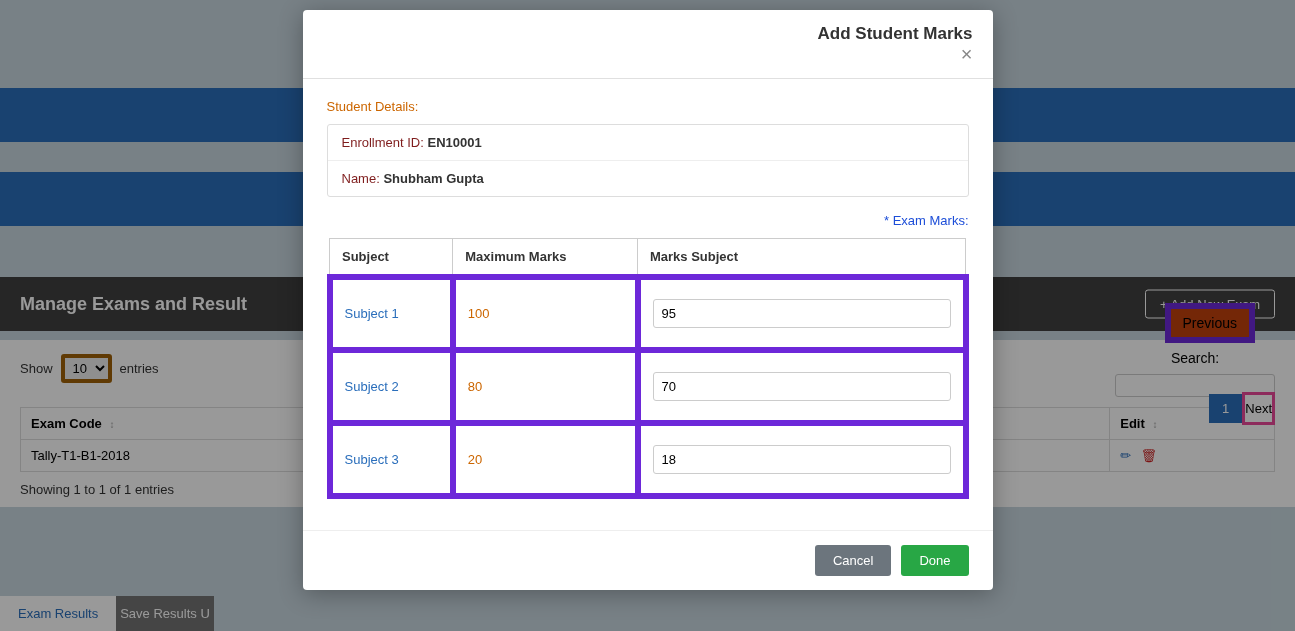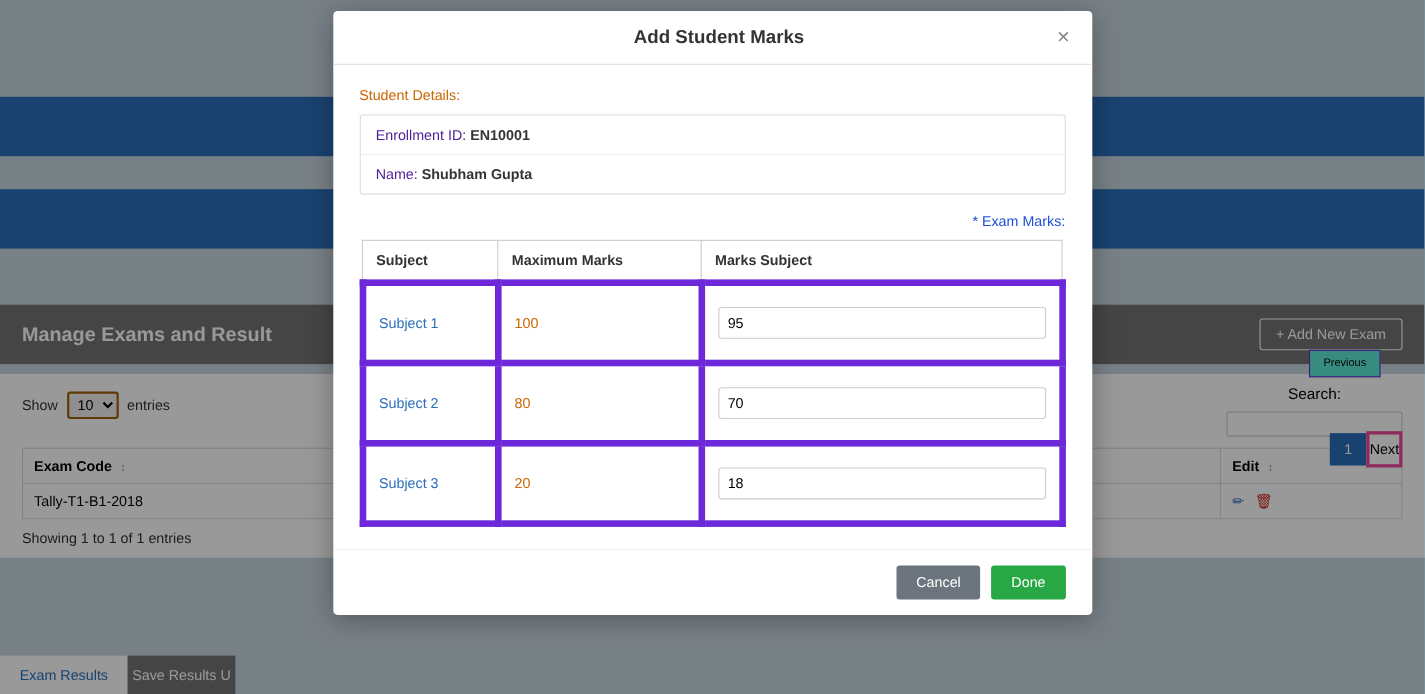--- a/index.html
+++ b/index.html
@@ -29,21 +29,21 @@
     }
 
     .bg-bar-top { top: 88px; }
     .bg-bar-second { top: 172px; }
 
     .bg-manage-content {
       position: absolute;
       top: 277px;
       left: 0; right: 0;
       height: 54px;
-      background: #737373;
+      background: #404040;
       display: flex;
       align-items: center;
       padding: 0 20px;
       color: #fff;
       font-size: 18px;
       font-weight: bold;
     }
 
     .bg-add-btn {
       position: absolute;
@@ -69,21 +69,21 @@
     .bg-show-row {
       display: flex;
       align-items: center;
       gap: 8px;
       font-size: 13px;
       color: #333;
       margin-bottom: 10px;
     }
 
     .bg-show-select {
-      border: 2px solid #a16207;
+      border: 4px solid #a16207;
       border-radius: 3px;
       padding: 2px 4px;
       font-size: 13px;
     }
 
     .bg-table {
       width: 100%;
       border-collapse: collapse;
       font-size: 13px;
     }
@@ -177,20 +177,21 @@
       box-shadow: 0 4px 24px rgba(0,0,0,0.3);
       z-index: 100;
     }
 
     .modal-header {
       display: flex;
       align-items: flex-end;
       justify-content: space-between;
       padding: 14px 20px;
       border-bottom: 1px solid #e0e0e0;
+      flex-direction: column;
     }
 
     .modal-title {
       font-size: 17px;
       font-weight: 600;
       color: #333;
       flex: 1;
       text-align: center;
     }
 
@@ -222,36 +223,36 @@
 
     .detail-row {
       padding: 10px 14px;
       font-size: 13px;
       color: #333;
       border-bottom: 1px solid #eee;
     }
 
     .detail-row:last-child { border-bottom: none; }
 
-    .detail-label { color: #4c1d95; }
+    .detail-label { color: #7f1d1d; }
 
     .detail-value { font-weight: bold; color: #333; }
 
     .exam-marks-label {
       font-size: 13px;
       color: #1d4ed8;
       margin-bottom: 10px;
       text-align: right;
     }
 
     .marks-table {
       width: 100%;
       border-collapse: collapse;
       font-size: 13px;
-      margin-bottom: 0;
+      margin-bottom: 11px;
     }
 
     .marks-table th {
       background: #fff;
       border: 1px solid #ccc;
       padding: 10px 12px;
       text-align: left;
       font-weight: 700;
       color: #333;
     }
@@ -358,21 +359,21 @@
           <td>
             <span style="color:#2a6ebb; margin-right:6px; cursor:pointer;">✏</span>
             <span style="color:#cc2222; cursor:pointer;">🗑</span>
           </td>
         </tr>
       </tbody>
     </table>
     <div style="display:flex; justify-content:space-between; align-items:center; margin-top:10px;">
       <span style="font-size:13px; color:#333;">Showing 1 to 1 of 1 entries</span>
       <div class="bg-pagination">
-        <button class="bg-pagination" style="border:1px solid #6d28d9; background:#5eead4; padding:6px 12px; font-size:10px; cursor:pointer;">Previous</button>
+        <button class="bg-pagination" style="border:6px solid #6d28d9; background:#c2410c; padding:6px 12px; font-size:14px; cursor:pointer;">Previous</button>
         <button class="active-page" style="border:1px solid #2a6ebb; background:#2a6ebb; color:#fff; padding:6px 12px; font-size:13px; cursor:pointer;">1</button>
         <button style="border:3px solid #ec4899; background:#fff; padding:6px 0; font-size:13px; cursor:pointer;">Next</button>
       </div>
     </div>
   </div>
 
   <div class="bg-bottom-btns" style="bottom:0; position:absolute;">
     <button class="bg-bottom-btn-results">Exam Results</button>
     <button class="bg-bottom-btn-save">Save Results U</button>
   </div>

